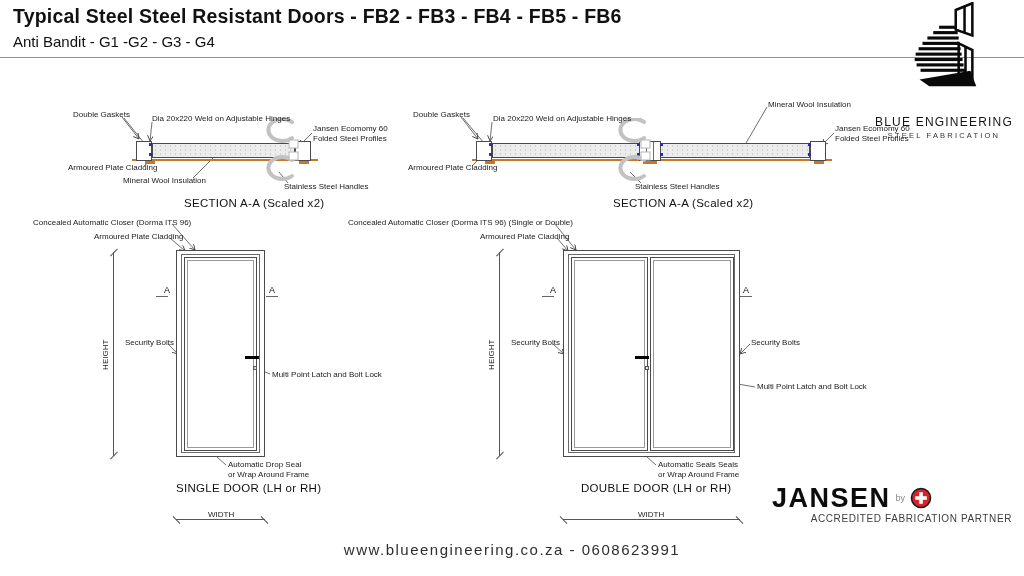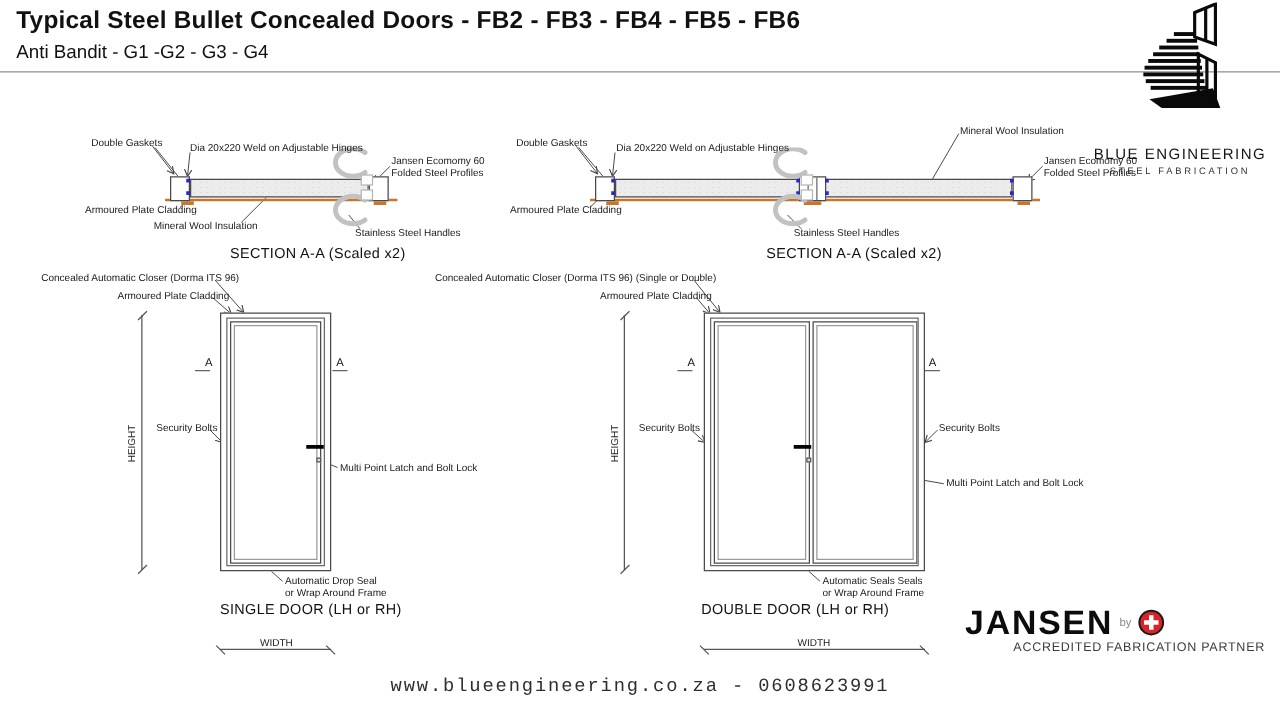--- a/index.html
+++ b/index.html
@@ -34,26 +34,26 @@
   .overlay{position:absolute;left:0;top:0;pointer-events:none;}
   .brand{position:absolute;right:8px;top:2px;width:144px;text-align:center;}
   .brand-name{font-size:12px;letter-spacing:1.2px;color:#151515;margin-top:1px;white-space:nowrap;}
   .brand-tag{font-size:7.5px;letter-spacing:2.2px;color:#333;margin-top:2px;white-space:nowrap;}
   .jansen{position:absolute;right:12px;top:485px;width:240px;text-align:right;}
   .jansen-row{display:flex;align-items:center;justify-content:flex-start;gap:5px;}
   .jansen-name{font-size:27px;font-weight:800;letter-spacing:1.5px;color:#0c0c0c;line-height:26px;}
   .jansen-by{font-size:9px;color:#888;}
   .jansen-tag{font-size:10px;color:#3c3c3c;letter-spacing:.6px;margin-top:2px;white-space:nowrap;}
   .footer{position:absolute;left:0;top:541px;width:1024px;text-align:center;
-          font-family:Liberation Mono, monospace;font-size:15px;letter-spacing:1.5px;color:#2e2e2e;}
+          font-family:Liberation Sans, sans-serif;font-size:15px;letter-spacing:1.5px;color:#2e2e2e;}
 </style>
 </head>
 <body>
 
-<div class="title">Typical Steel Bullet Concealed Doors - FB2 - FB3 - FB4 - FB5 - FB6</div>
+<div class="title">Typical Steel Steel Resistant Doors - FB2 - FB3 - FB4 - FB5 - FB6</div>
 <div class="subtitle">Anti Bandit - G1 -G2 - G3 - G4</div>
 <div class="hrule"></div>
 
 <div class="brand">
   <svg width="88" height="108" viewBox="0 0 90 110">
     <g fill="#0a0a0a">
       <rect x="40" y="24" width="18" height="3.2"></rect>
       <rect x="34" y="29.5" width="25" height="3.2"></rect>
       <rect x="28" y="35" width="32" height="3.2"></rect>
       <rect x="23" y="40.5" width="38" height="3.2"></rect>
@@ -227,21 +227,21 @@
   <div class="lbl rot" style="left:470px;top:350px;width:44px">HEIGHT</div>
   <div class="lbl" style="left:511px;top:338px">Security Bolts</div>
   <div class="lbl" style="left:751px;top:338px">Security Bolts</div>
   <div class="handlebar" style="left:635px;top:356px"></div>
   <div class="latchdot" style="left:645px;top:366px"></div>
   <div class="lbl" style="left:757px;top:382px">Multi Point Latch and Bolt Lock</div>
   <div class="lbl" style="left:658px;top:460px">
     <span style="display:block">Automatic Seals Seals</span>
     <span style="display:block">or Wrap Around Frame</span>
   </div>
-  <div class="cap" style="left:561px;top:482px">DOUBLE DOOR  (LH or RH)</div>
+  <div class="cap" style="left:581px;top:482px">DOUBLE DOOR  (LH or RH)</div>
   <div class="dimh" style="left:563px;top:519px;width:177px"></div>
   <div class="lbl" style="left:638px;top:510px">WIDTH</div>
 </div>
 
 <div class="jansen">
   <div class="jansen-row">
     <span class="jansen-name">JANSEN</span>
     <span class="jansen-by">by</span>
     <svg width="22" height="22" viewBox="0 0 22 22">
       <circle cx="11" cy="11" r="9.5" fill="#d8232a" stroke="#1a1a1a" stroke-width="1.6"></circle>

